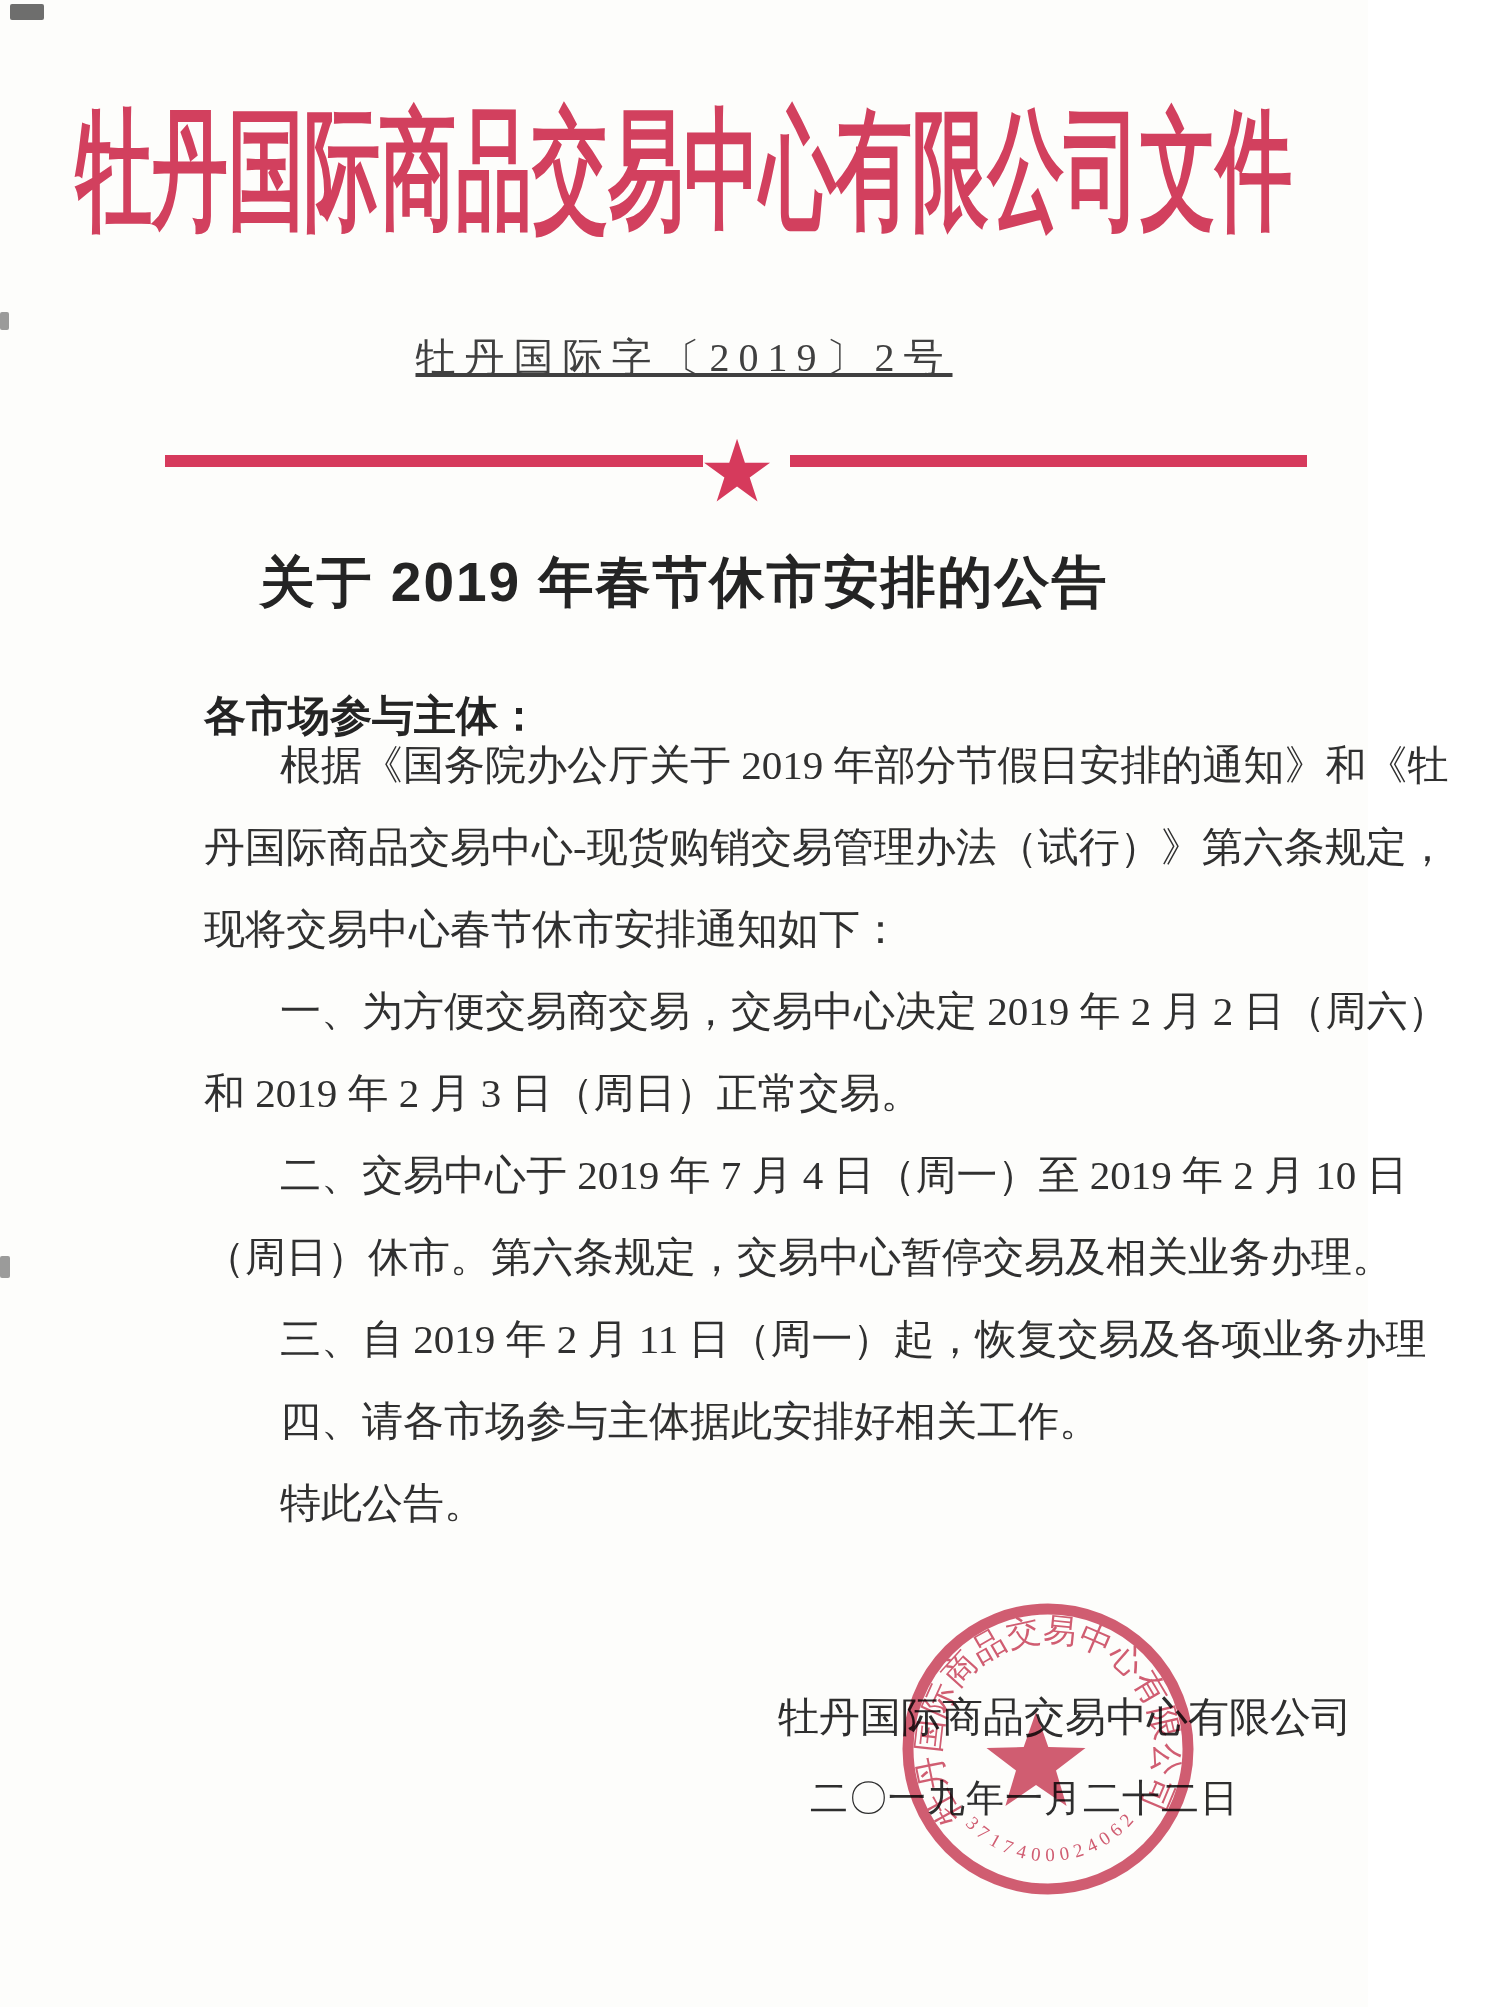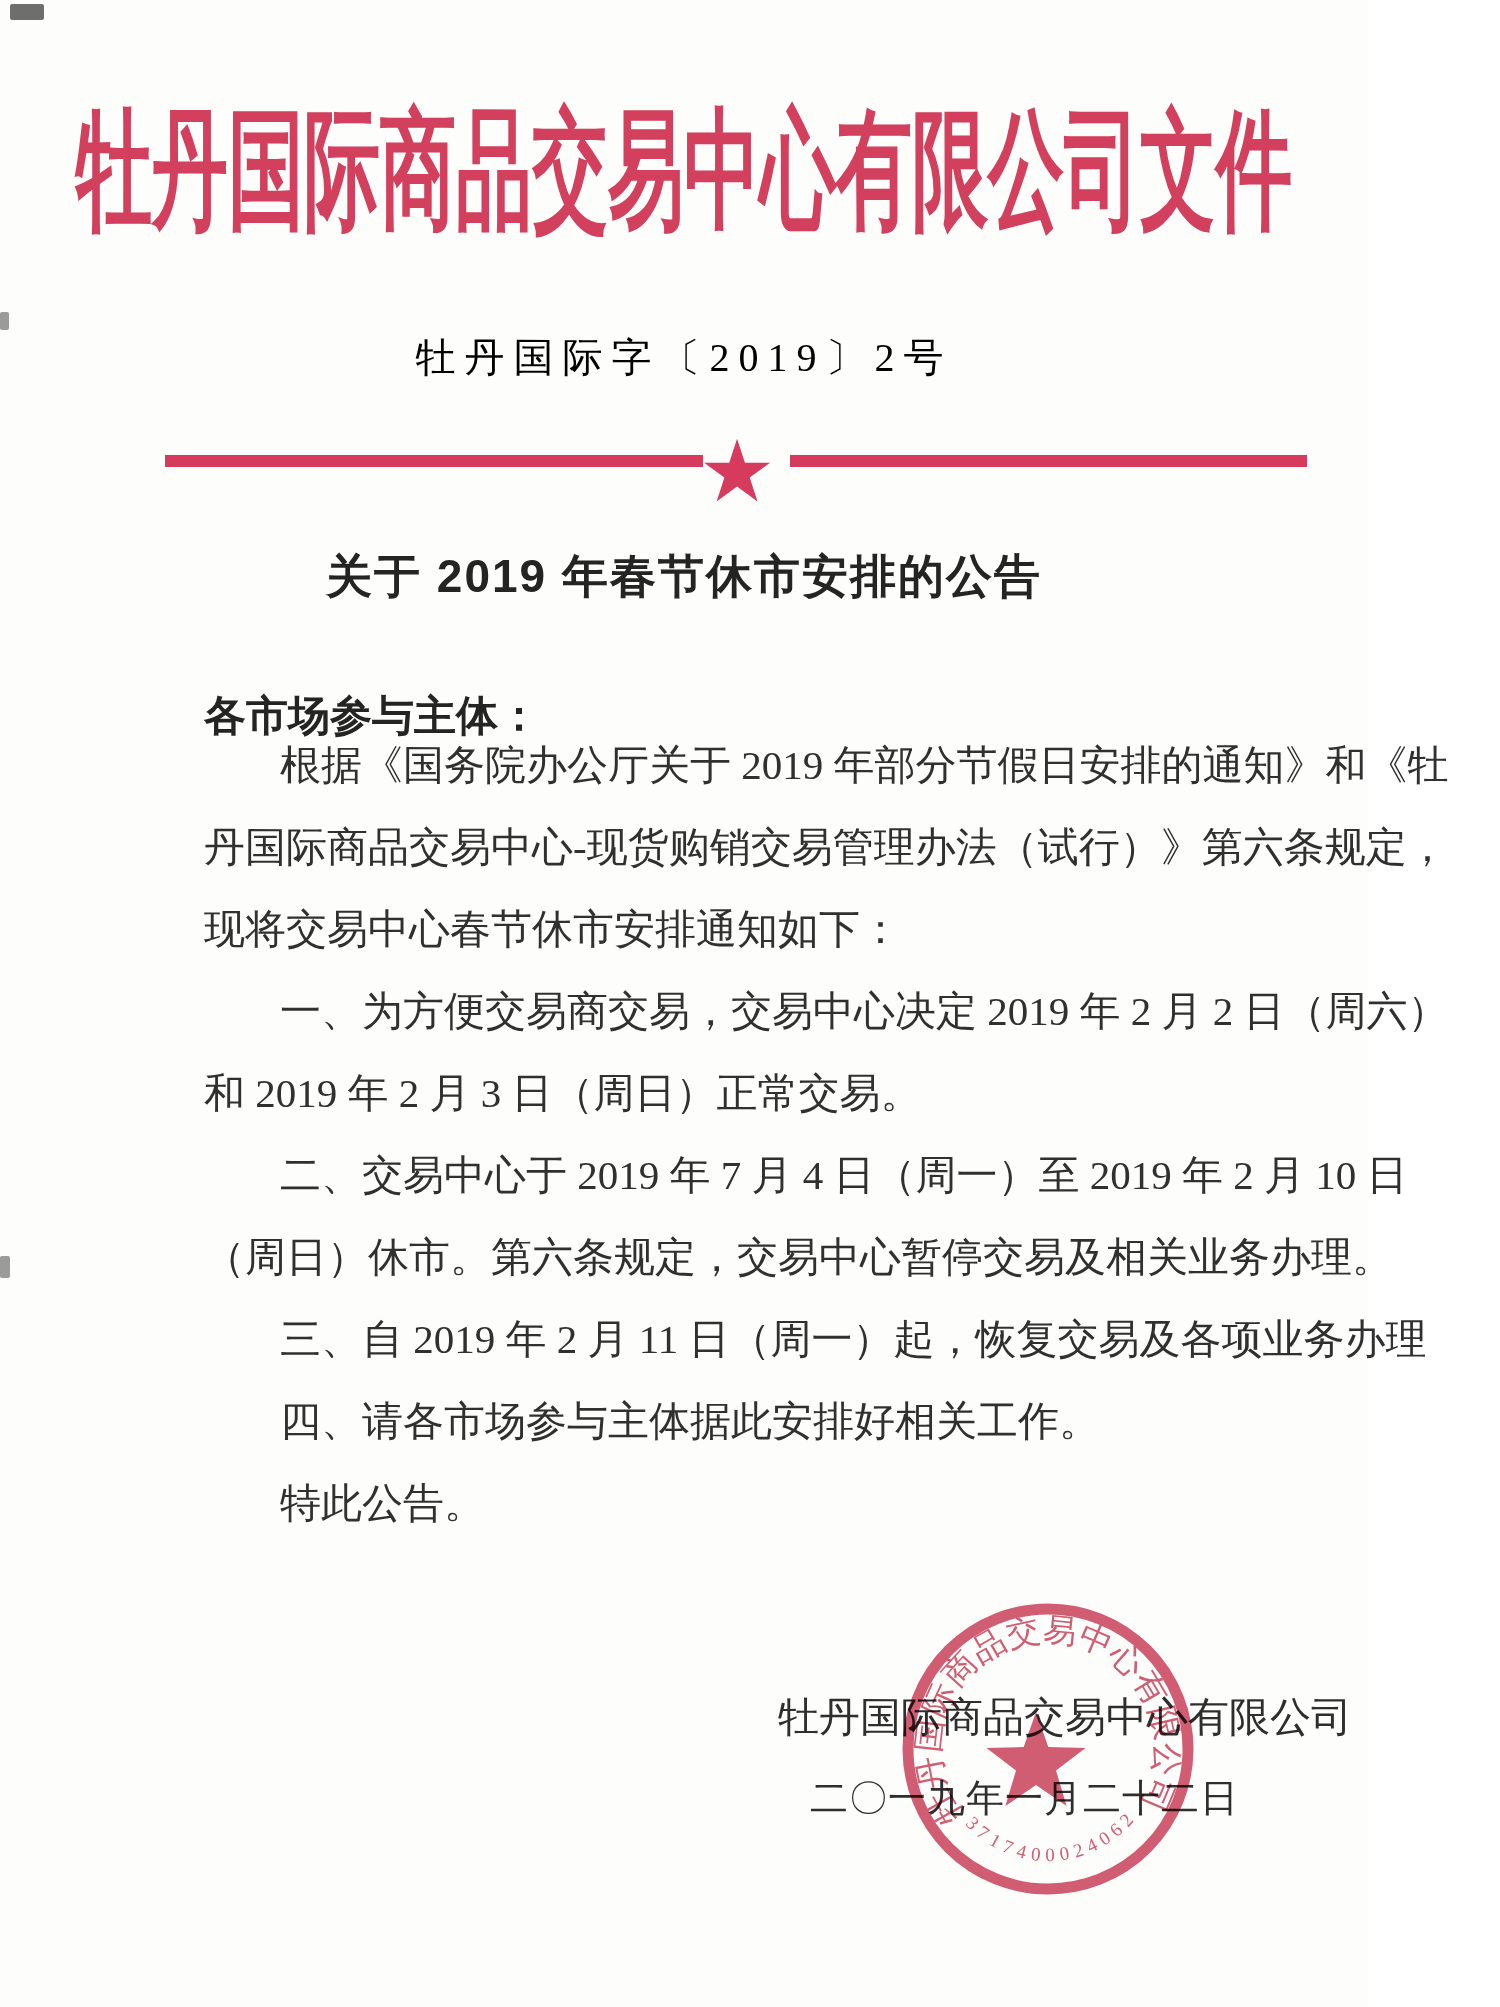--- a/index.html
+++ b/index.html
@@ -25,22 +25,23 @@
     color:#d2405e;
     transform:scaleY(1.72);
     transform-origin:50% 0;
     white-space:nowrap;
   }
   .doc-number {
     position:absolute; left:0; right:0; top:330px;
     text-align:center;
     font-size:40px;
     letter-spacing:9px;
-    color:#000000;
+    color:#404040;
     white-space:nowrap;
+    text-decoration:underline;
   }
   
   .rule-left {
     position:absolute; left:165px; top:455px; width:538px; height:12px;
     background:#d63a5c;
   }
   .rule-right {
     position:absolute; left:790px; top:455px; width:517px; height:12px;
     background:#d63a5c;
   }
@@ -50,21 +51,21 @@
     font-family:"DejaVu Sans", sans-serif;
     font-size:86px;
     color:#d63a5c;
   }
   
   .doc-title {
     position:absolute; left:0; right:0; top:546px;
     text-align:center;
     font-family:"Liberation Sans", sans-serif;
     font-weight:bold;
-    font-size:46px;
+    font-size:55px;
     letter-spacing:2px;
     color:#242424;
     white-space:nowrap;
   }
   
   .addressee {
     position:absolute; left:204px; top:688px;
     font-family:"Liberation Sans", sans-serif;
     font-weight:bold;
     font-size:42px;

